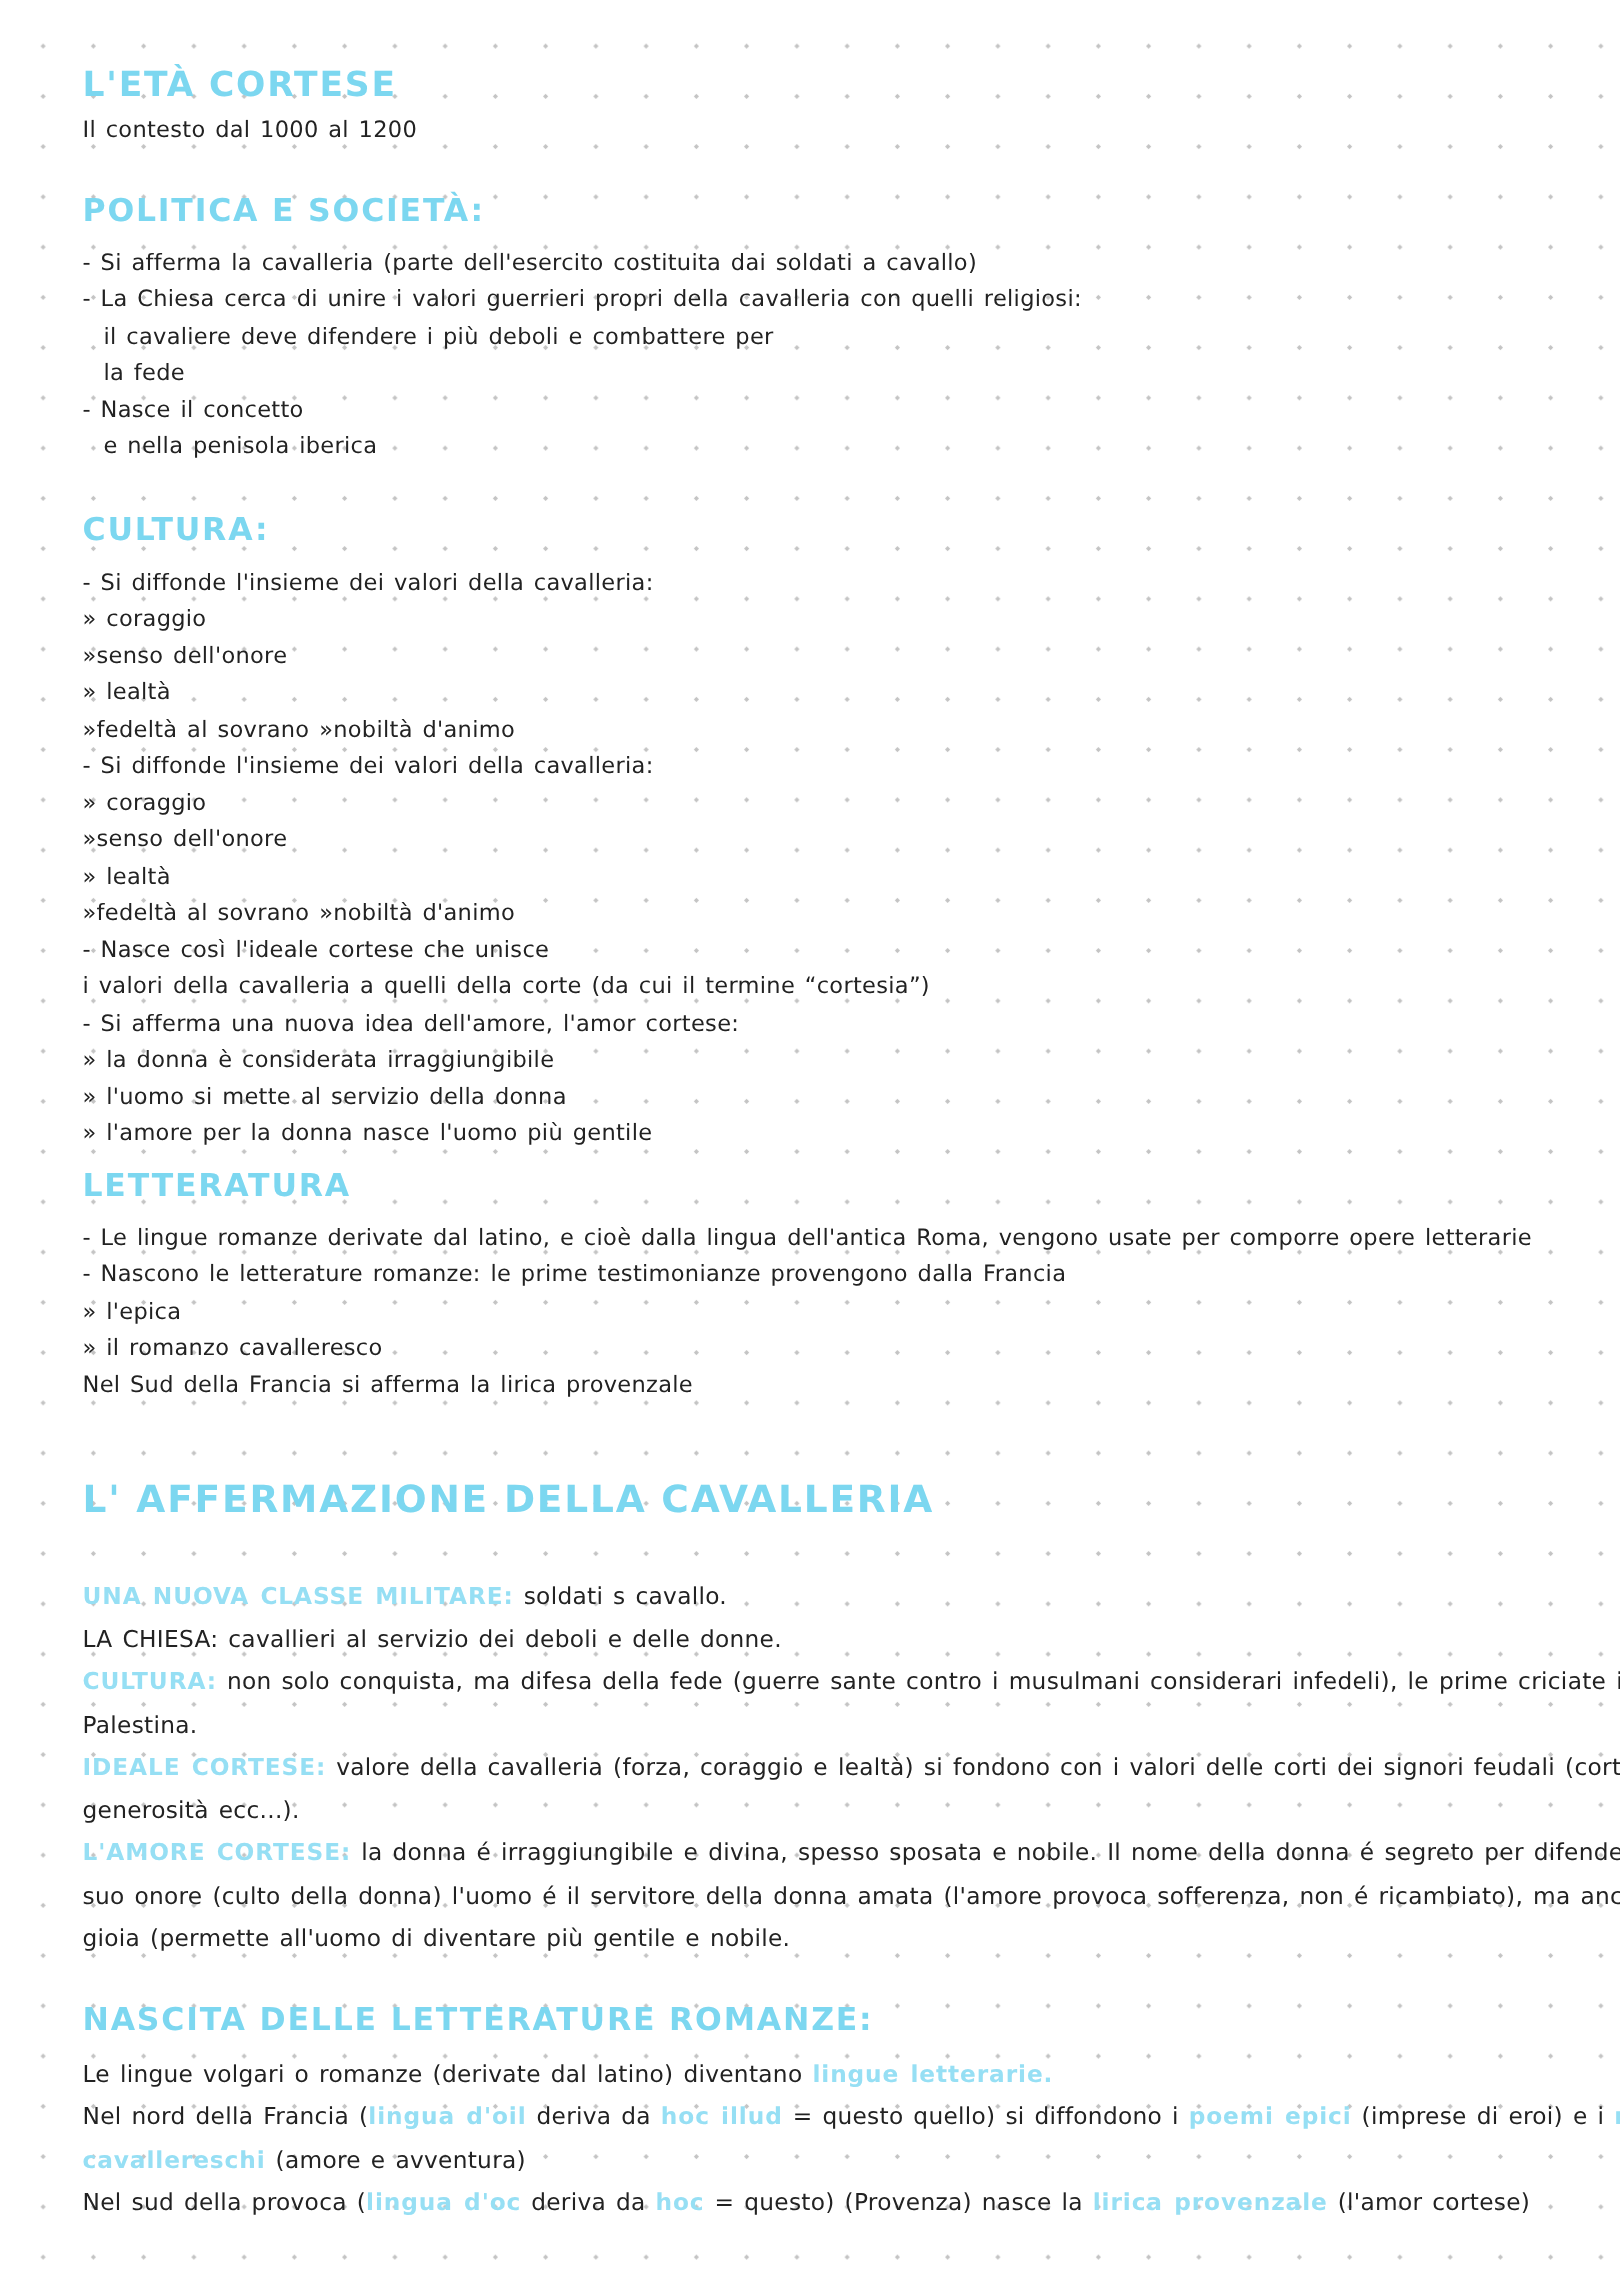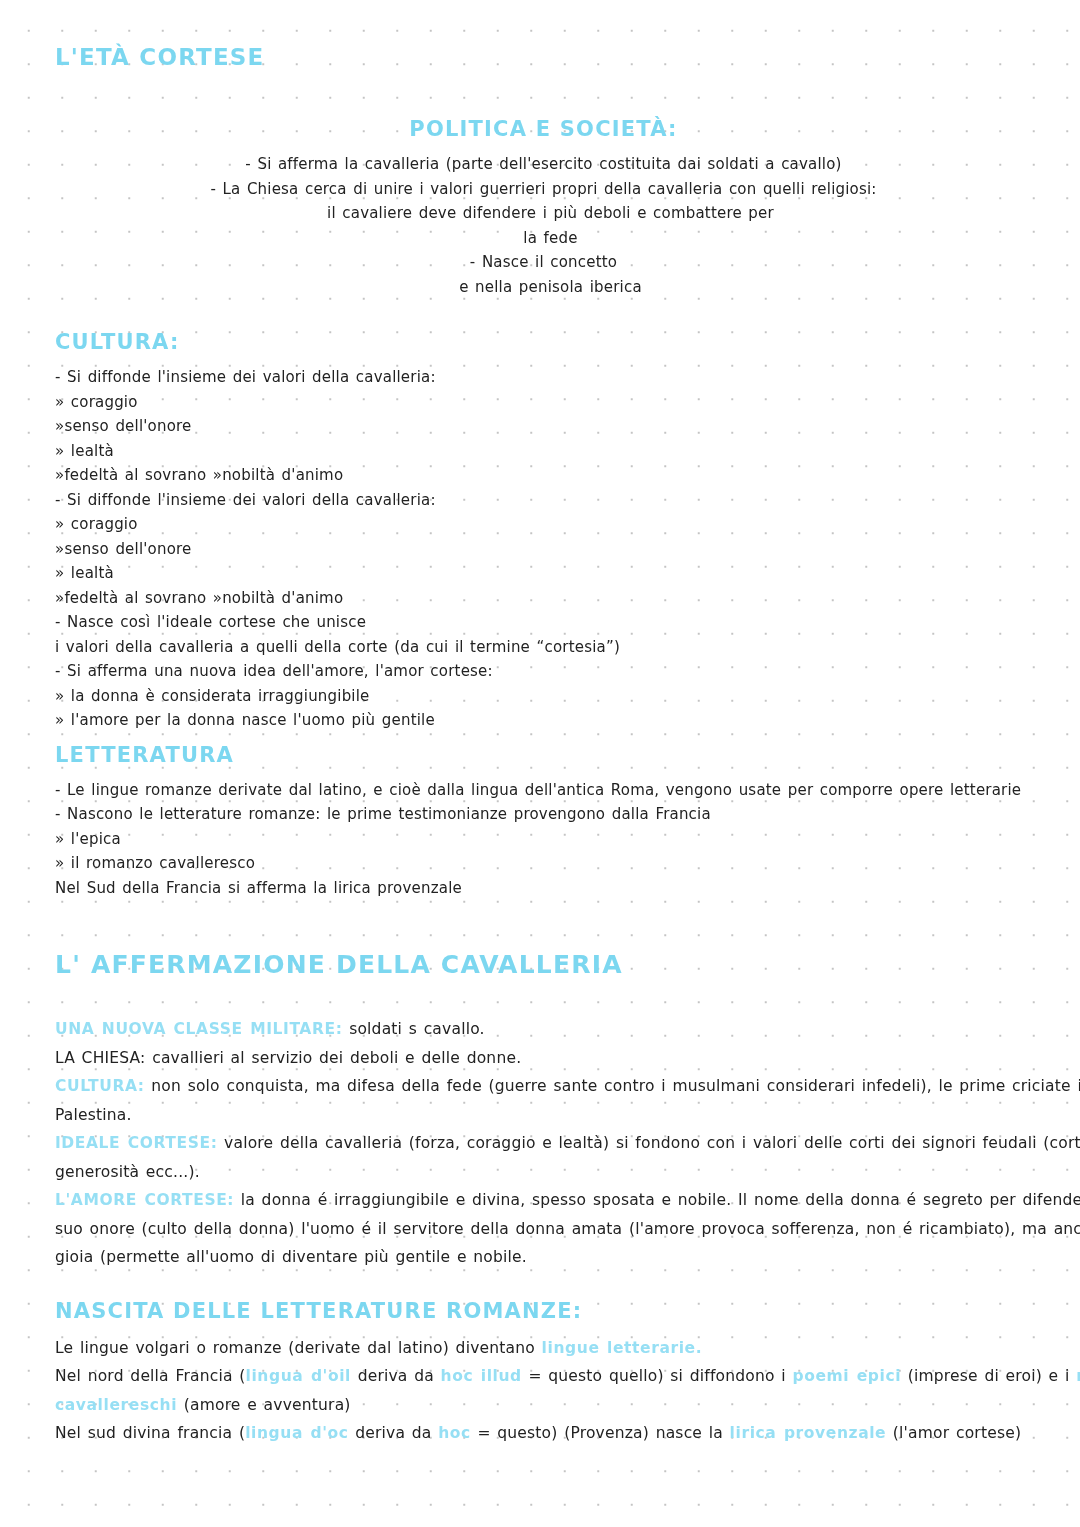--- a/index.html
+++ b/index.html
@@ -42,22 +42,23 @@
     letter-spacing: 0.6px;
   }
   .txt { color: var(--text, #222222); }
 </style>
 </head>
 <body>
 
 <div class="page" id="note-root">
     <section class="sec">
       <div class="heading h1">L'ETÀ CORTESE</div>
+      <div class="line"><span class="txt">Il contesto dal 1000 al 1200</span></div>
     </section>
-    <section class="sec" style="margin-top: 42px; text-align: center;">
+    <section class="sec" style="margin-top: 26px;">
       <div class="heading h2">POLITICA E SOCIETÀ:</div>
       <div class="line"><span class="txt">- Si afferma la cavalleria (parte dell'esercito costituita dai soldati a cavallo)</span></div>
       <div class="line"><span class="txt">- La Chiesa cerca di unire i valori guerrieri propri della cavalleria con quelli religiosi:</span></div>
       <div class="line ind"><span class="txt">il cavaliere deve difendere i più deboli e combattere per</span></div>
       <div class="line ind"><span class="txt">la fede</span></div>
       <div class="line"><span class="txt">- Nasce il concetto</span></div>
       <div class="line ind"><span class="txt">e nella penisola iberica</span></div>
     </section>
     <section class="sec" style="margin-top: 28px;">
       <div class="heading h2">CULTURA:</div>
@@ -68,20 +69,21 @@
       <div class="line"><span class="txt">»fedeltà al sovrano »nobiltà d'animo</span></div>
       <div class="line"><span class="txt">- Si diffonde l'insieme dei valori della cavalleria:</span></div>
       <div class="line"><span class="txt">» coraggio</span></div>
       <div class="line"><span class="txt">»senso dell'onore</span></div>
       <div class="line"><span class="txt">» lealtà</span></div>
       <div class="line"><span class="txt">»fedeltà al sovrano »nobiltà d'animo</span></div>
       <div class="line"><span class="txt">- Nasce così l'ideale cortese che unisce</span></div>
       <div class="line"><span class="txt">i valori della cavalleria a quelli della corte (da cui il termine “cortesia”)</span></div>
       <div class="line"><span class="txt">- Si afferma una nuova idea dell'amore, l'amor cortese:</span></div>
       <div class="line"><span class="txt">» la donna è considerata irraggiungibile</span></div>
+      <div class="line"><span class="txt">» l'uomo si mette al servizio della donna</span></div>
       <div class="line"><span class="txt">» l'amore per la donna nasce l'uomo più gentile</span></div>
     </section>
     <section class="sec" style="margin-top: 7px;">
       <div class="heading h2">LETTERATURA</div>
       <div class="line"><span class="txt">- Le lingue romanze derivate dal latino, e cioè dalla lingua dell'antica Roma, vengono usate per comporre opere letterarie</span></div>
       <div class="line"><span class="txt">- Nascono le letterature romanze: le prime testimonianze provengono dalla Francia</span></div>
       <div class="line"><span class="txt">» l'epica</span></div>
       <div class="line"><span class="txt">» il romanzo cavalleresco</span></div>
       <div class="line"><span class="txt">Nel Sud della Francia si afferma la lirica provenzale</span></div>
     </section>
@@ -95,15 +97,15 @@
       <div class="line para"><span class="txt">generosità ecc...).</span></div>
       <div class="line para"><span class="lbl">L'AMORE CORTESE:</span><span class="txt"> la donna é irraggiungibile e divina, spesso sposata e nobile. Il nome della donna é segreto per difendere il</span></div>
       <div class="line para"><span class="txt">suo onore (culto della donna) l'uomo é il servitore della donna amata (l'amore provoca sofferenza, non é ricambiato), ma anche</span></div>
       <div class="line para"><span class="txt">gioia (permette all'uomo di diventare più gentile e nobile.</span></div>
     </section>
     <section class="sec" style="margin-top: 24px;">
       <div class="heading h2">NASCITA DELLE LETTERATURE ROMANZE:</div>
       <div class="line para"><span class="txt">Le lingue volgari o romanze (derivate dal latino) diventano </span><span class="lbl">lingue letterarie.</span></div>
       <div class="line para"><span class="txt">Nel nord della Francia (</span><span class="lbl">lingua d'oil</span><span class="txt"> deriva da </span><span class="lbl">hoc illud</span><span class="txt"> = questo quello) si diffondono i </span><span class="lbl">poemi epici</span><span class="txt"> (imprese di eroi) e i </span><span class="lbl">romanzi</span></div>
       <div class="line para"><span class="lbl">cavallereschi</span><span class="txt"> (amore e avventura)</span></div>
-      <div class="line para"><span class="txt">Nel sud divina francia (</span><span class="lbl">lingua d'oc</span><span class="txt"> deriva da </span><span class="lbl">hoc</span><span class="txt"> = questo) (Provenza) nasce la </span><span class="lbl">lirica provenzale</span><span class="txt"> (l'amor cortese)</span></div>
+      <div class="line para"><span class="txt">Nel sud della provoca (</span><span class="lbl">lingua d'oc</span><span class="txt"> deriva da </span><span class="lbl">hoc</span><span class="txt"> = questo) (Provenza) nasce la </span><span class="lbl">lirica provenzale</span><span class="txt"> (l'amor cortese)</span></div>
     </section>
   </div>
 
 </body></html>

